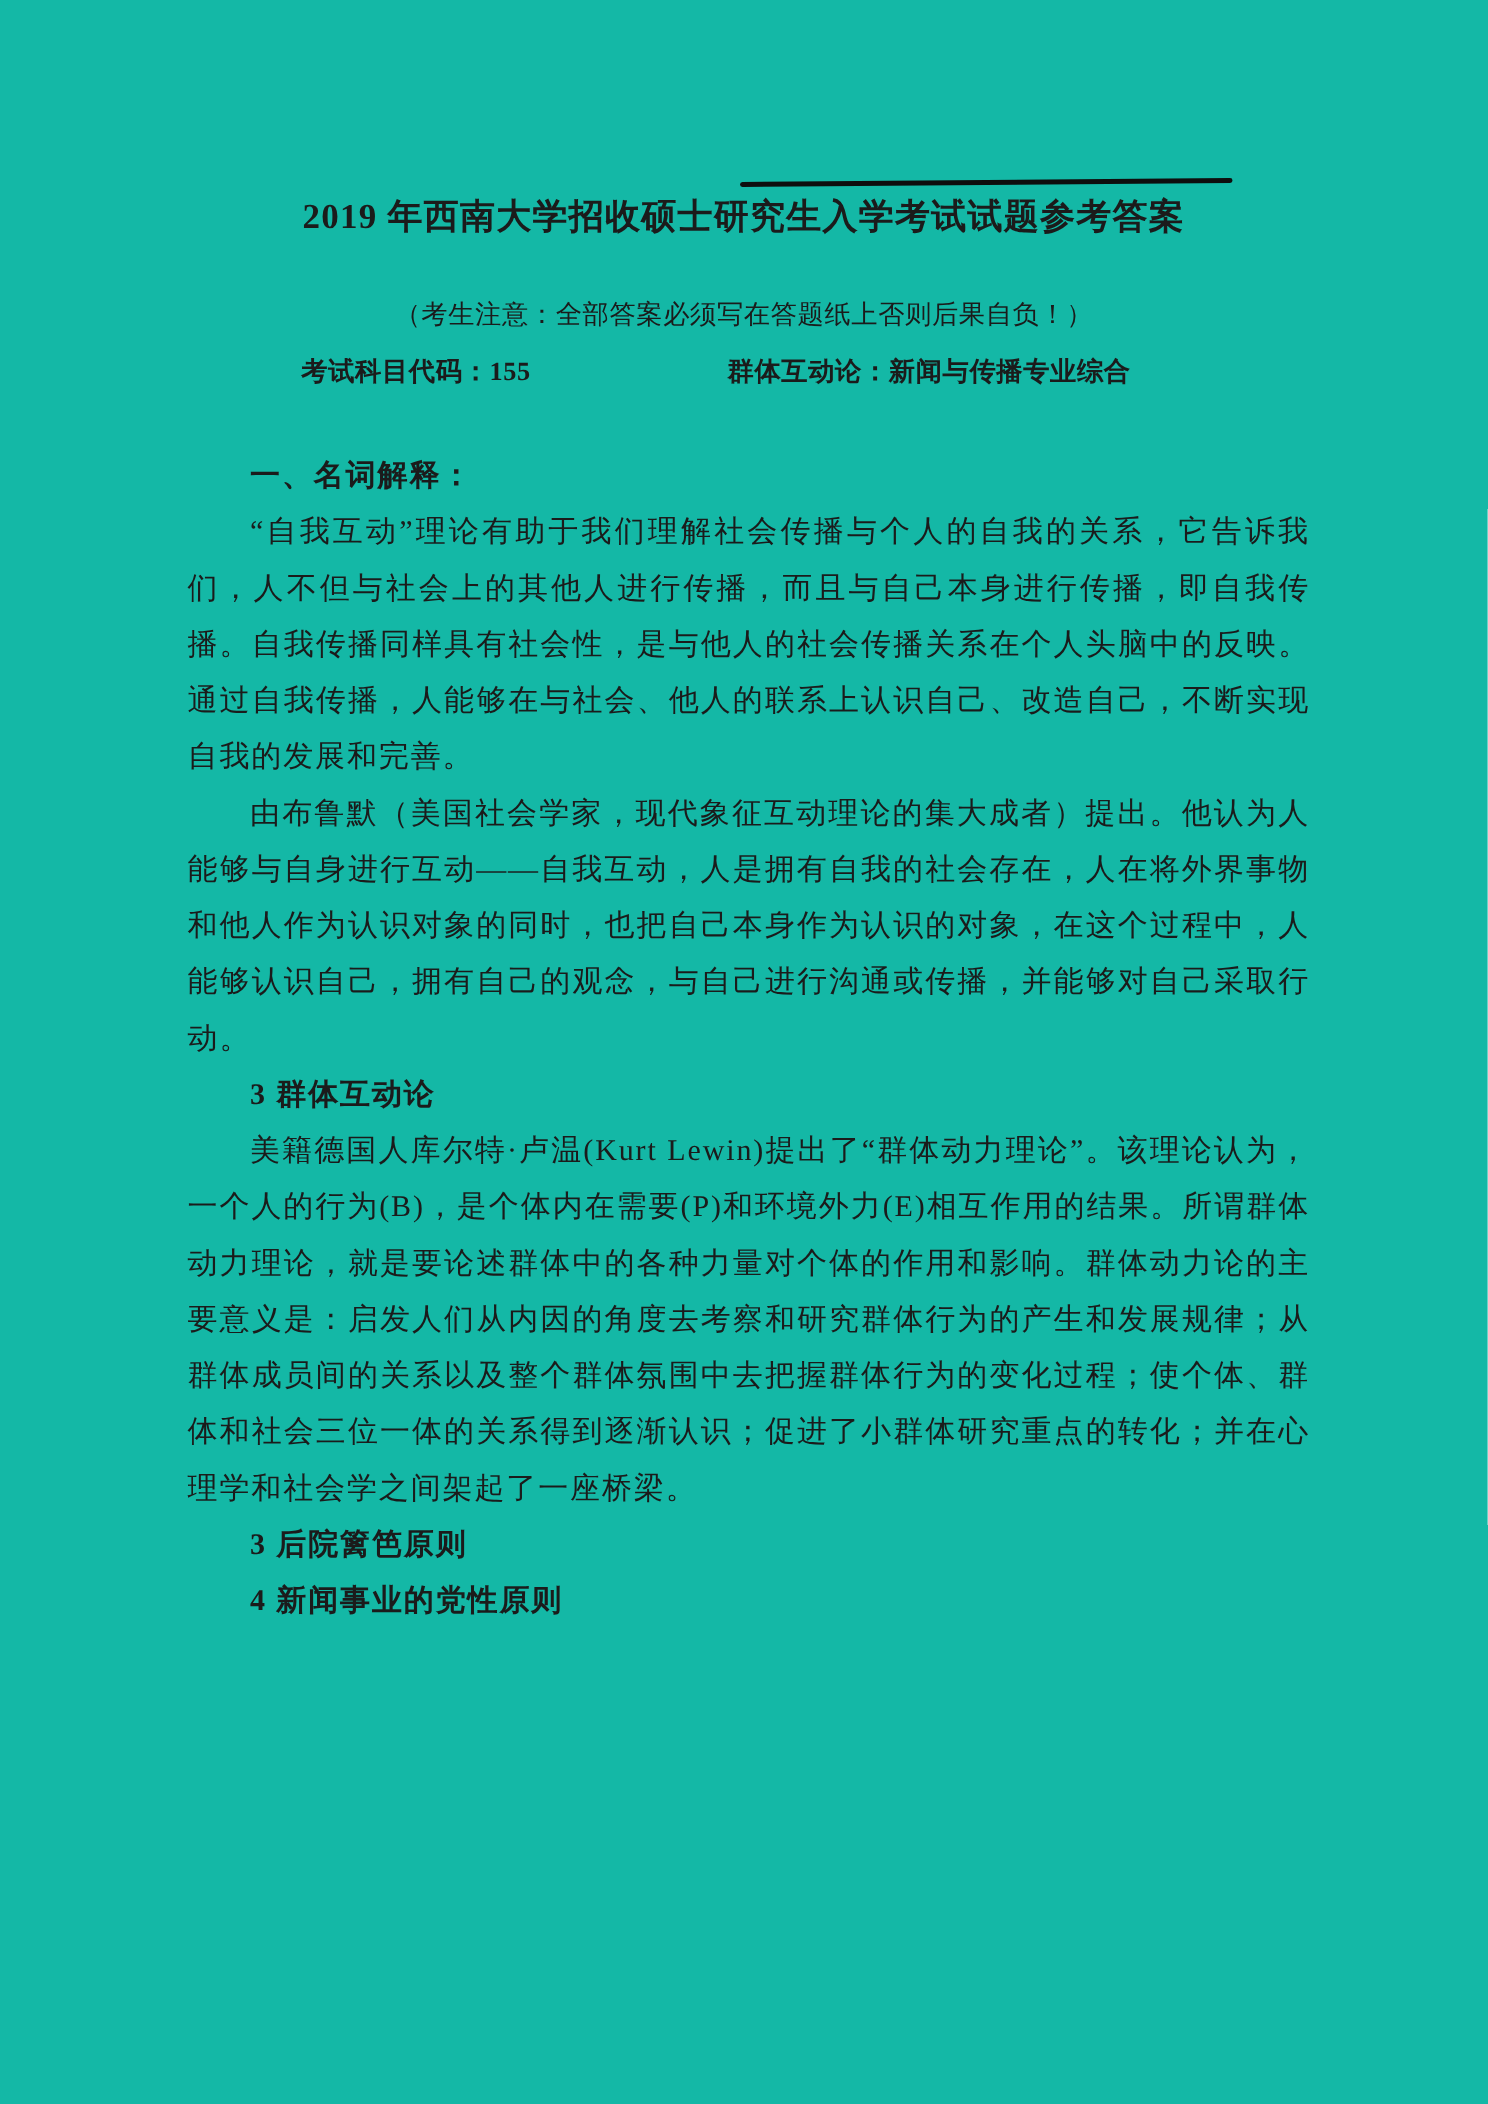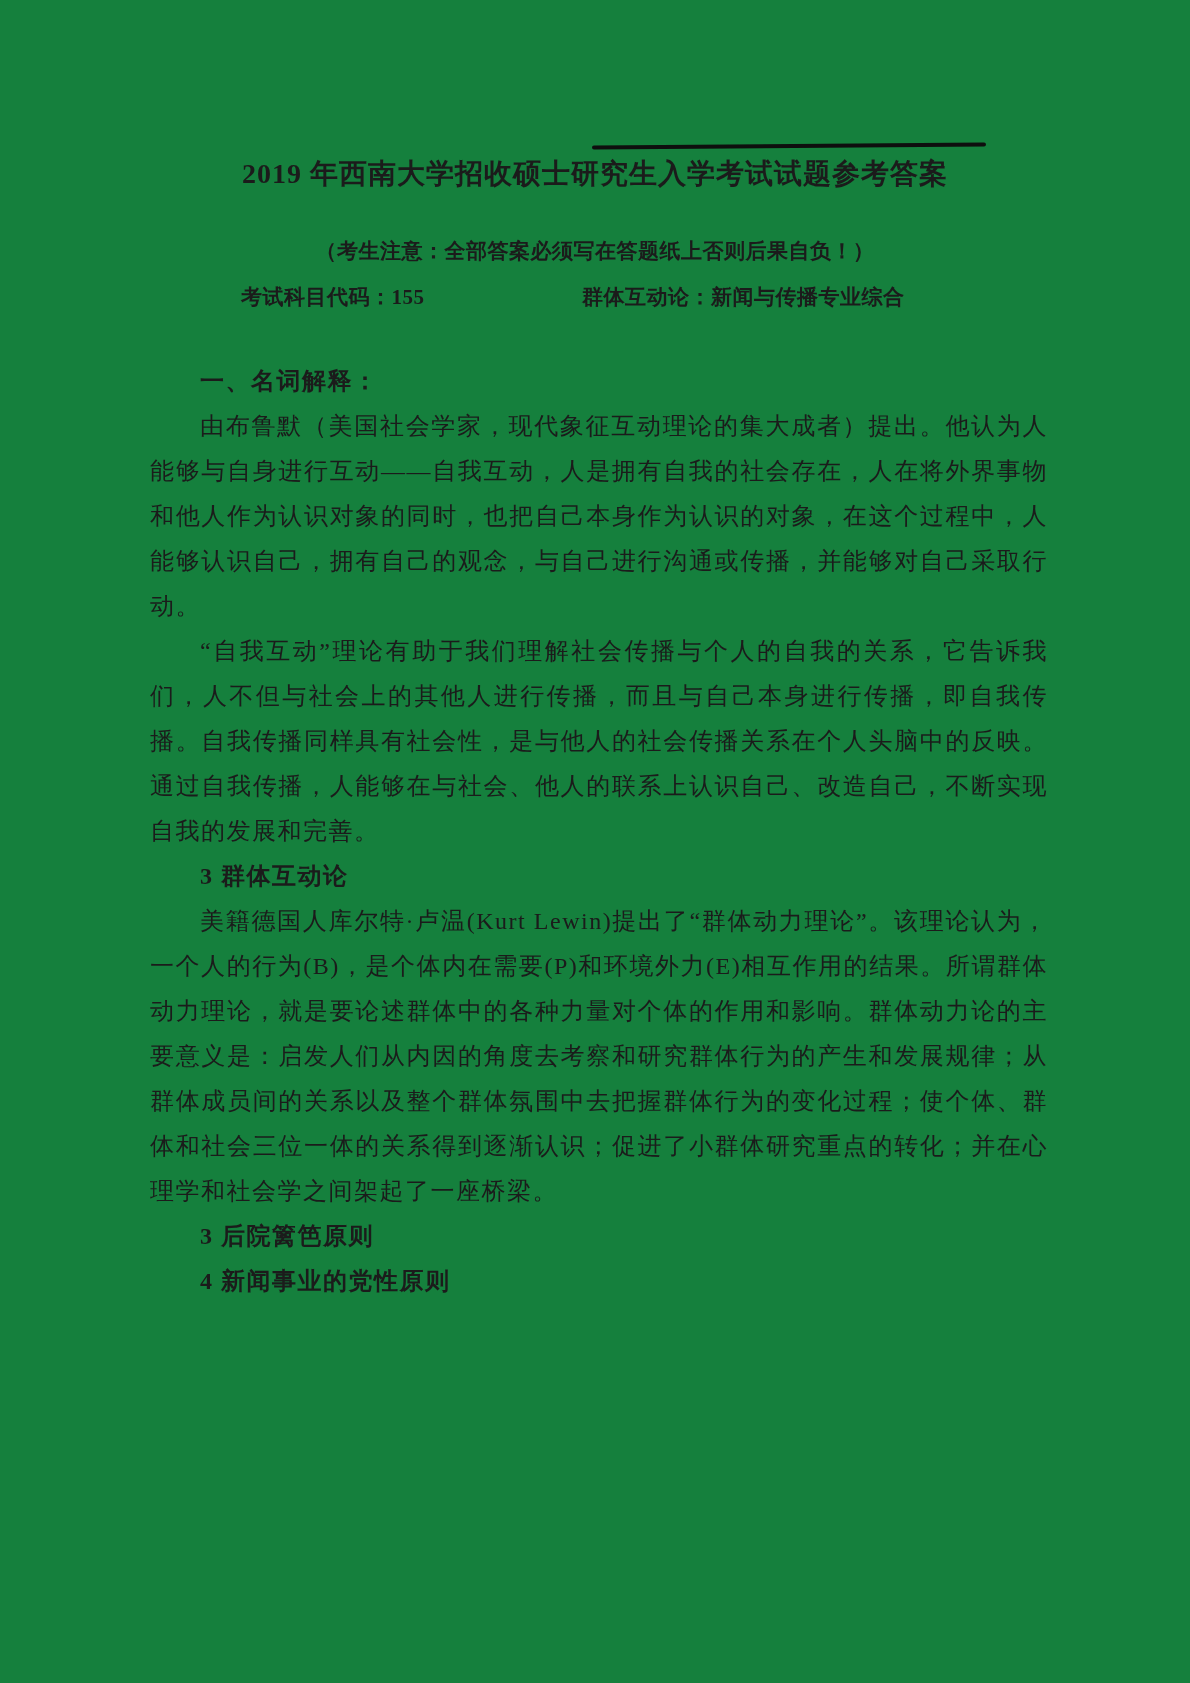--- a/index.html
+++ b/index.html
@@ -3,21 +3,21 @@
 <meta charset="utf-8">
 <style>
   html, body { margin: 0; padding: 0; }
   body { background: #ffffff; }
 
   .page {
     position: relative;
     width: 1190px;
     height: 1683px;
     margin: 0 auto;
-    background: #15803d;
+    background: #14b8a6;
     color: #1b1b1b;
     font-family: "Liberation Serif", "DejaVu Serif", serif;
     overflow: hidden;
   }
 
   .scan-line {
     position: absolute;
     top: 144px;
     left: 592px;
     width: 394px;
@@ -33,21 +33,21 @@
     font-size: 28px;
     font-weight: 700;
     letter-spacing: 1px;
     line-height: 38px;
   }
 
   .doc-notice {
     margin-top: 44px;
     text-align: center;
     font-size: 21px;
-    font-weight: 700;
+    font-weight: 400;
     letter-spacing: 0.5px;
     line-height: 28px;
   }
 
   .subject-row {
     display: flex;
     margin: 18px 0 0 241px;
     font-size: 21px;
     font-weight: 700;
     letter-spacing: 0.5px;
@@ -88,22 +88,22 @@
 
   <div class="subject-row">
     <span class="subject-code">考试科目代码：155</span>
     <span class="subject-name">群体互动论：新闻与传播专业综合</span>
   </div>
 
   <div class="content">
 
     <p class="sec-heading">一、名词解释：</p>
 
+    <p class="para">“自我互动”理论有助于我们理解社会传播与个人的自我的关系，它告诉我们，人不但与社会上的其他人进行传播，而且与自己本身进行传播，即自我传播。自我传播同样具有社会性，是与他人的社会传播关系在个人头脑中的反映。通过自我传播，人能够在与社会、他人的联系上认识自己、改造自己，不断实现自我的发展和完善。</p>
     <p class="para">由布鲁默（美国社会学家，现代象征互动理论的集大成者）提出。他认为人能够与自身进行互动——自我互动，人是拥有自我的社会存在，人在将外界事物和他人作为认识对象的同时，也把自己本身作为认识的对象，在这个过程中，人能够认识自己，拥有自己的观念，与自己进行沟通或传播，并能够对自己采取行动。</p>
-    <p class="para">“自我互动”理论有助于我们理解社会传播与个人的自我的关系，它告诉我们，人不但与社会上的其他人进行传播，而且与自己本身进行传播，即自我传播。自我传播同样具有社会性，是与他人的社会传播关系在个人头脑中的反映。通过自我传播，人能够在与社会、他人的联系上认识自己、改造自己，不断实现自我的发展和完善。</p>
 
     <p class="item-heading">3 群体互动论</p>
     <p class="para">美籍德国人库尔特·卢温(Kurt Lewin)提出了“群体动力理论”。该理论认为，一个人的行为(B)，是个体内在需要(P)和环境外力(E)相互作用的结果。所谓群体动力理论，就是要论述群体中的各种力量对个体的作用和影响。群体动力论的主要意义是：启发人们从内因的角度去考察和研究群体行为的产生和发展规律；从群体成员间的关系以及整个群体氛围中去把握群体行为的变化过程；使个体、群体和社会三位一体的关系得到逐渐认识；促进了小群体研究重点的转化；并在心理学和社会学之间架起了一座桥梁。</p>
 
     <p class="item-heading">3 后院篱笆原则</p>
 
     <p class="item-heading">4 新闻事业的党性原则</p>
 
   </div>
 

